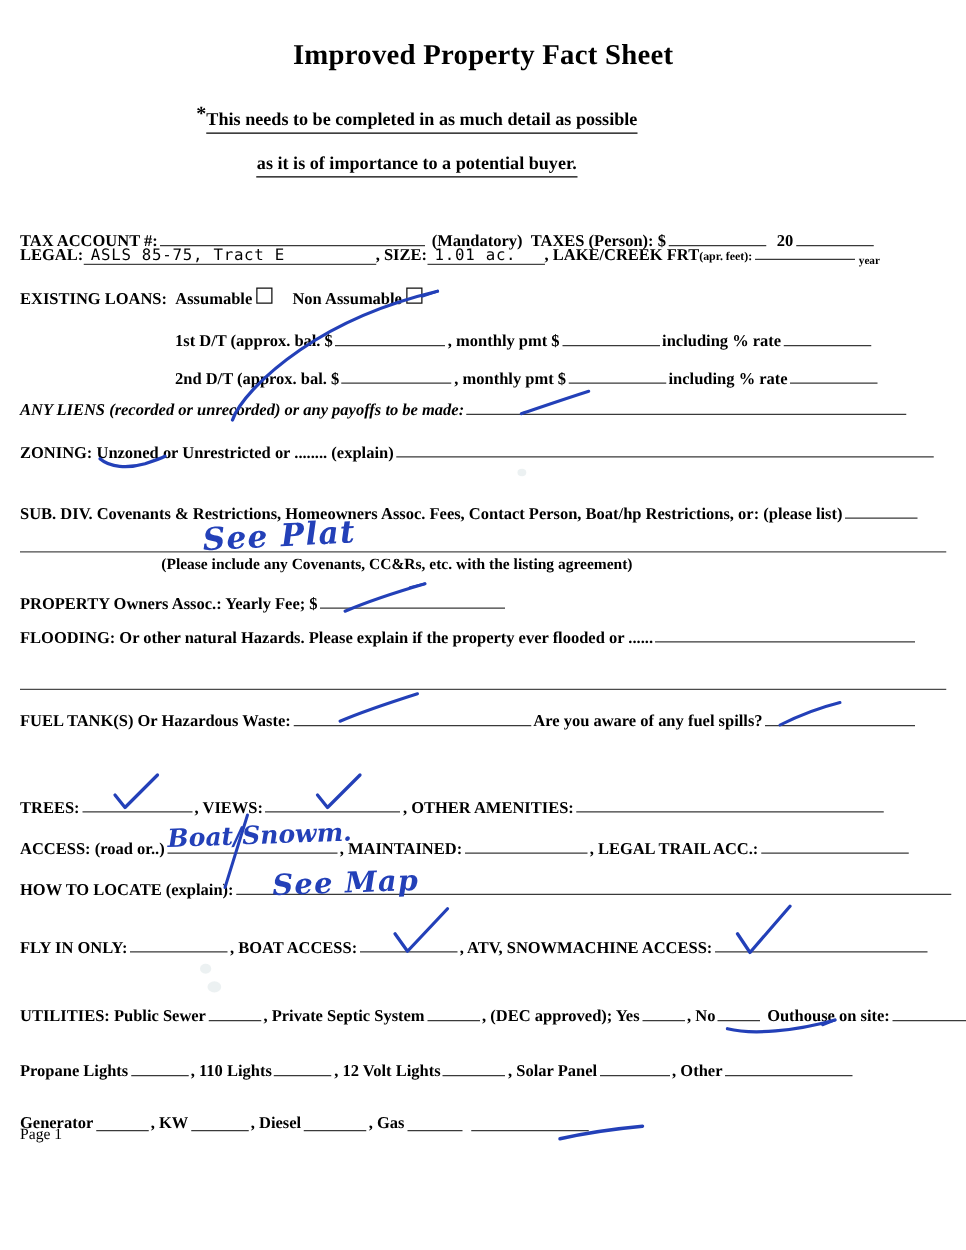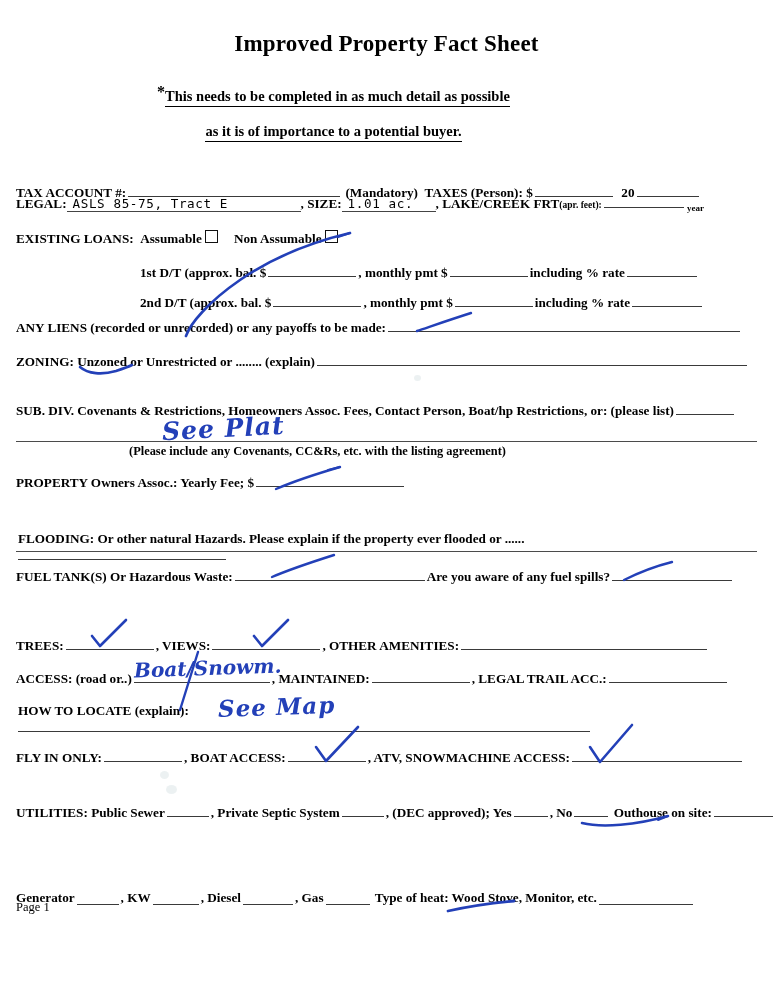--- a/index.html
+++ b/index.html
@@ -209,21 +209,21 @@
   <div class="row" style="left:140px;top:294px;">
     <span class="lbl">2nd D/T (approx. bal. $</span>
     <span class="line dark" style="width:88px;"></span>
     <span>,</span>&nbsp;
     <span class="lbl">monthly pmt $</span>
     <span class="line dark" style="width:78px;"></span>
     <span class="lbl">including % rate</span>
     <span class="line dark" style="width:70px;"></span>
   </div>
 
-  <div class="row" style="top:319px;">
+  <div class="row" style="top:319px;font-style:italic;">
     <span class="lbl">ANY LIENS (recorded or unrecorded) or any payoffs to be made:</span>
     <span class="line dark" style="width:352px;"></span>
   </div>
 
   <div class="row" style="top:353px;">
     <span class="lbl">ZONING:  Unzoned or Unrestricted or ........ (explain)</span>
     <span class="line dark" style="width:430px;"></span>
   </div>
 
   <div class="row" style="top:402px;">
@@ -232,21 +232,21 @@
   </div>
   <div class="fullrule" style="left:16px;top:441px;width:741px;"></div>
 
   <div style="position:absolute;left:0;top:444px;width:635px;text-align:center;font-size:12.4px;font-weight:bold;">(Please include any Covenants, CC&amp;Rs, etc. with the listing agreement)</div>
 
   <div class="row" style="top:474px;">
     <span class="lbl">PROPERTY Owners Assoc.:  Yearly Fee;  $</span>
     <span class="line dark" style="width:148px;"></span>
   </div>
 
-  <div class="row" style="top:531px;flex-direction:column;">
+  <div class="row" style="top:501px;">
     <span class="lbl">FLOODING: Or other natural Hazards.  Please explain if the property ever flooded or ......</span>
     <span class="line dark" style="width:208px;"></span>
   </div>
   <div class="fullrule" style="left:16px;top:551px;width:741px;"></div>
 
   <div class="row" style="top:568px;">
     <span class="lbl">FUEL TANK(S) Or Hazardous Waste:</span>
     <span class="line dark" style="width:190px;"></span>
     <span class="lbl">Are you aware of any fuel spills?</span>
     <span class="line dark" style="width:120px;"></span>
@@ -264,21 +264,21 @@
 
   <div class="row" style="top:670px;">
     <span class="lbl">ACCESS: (road or..)</span>
     <span class="line dark" style="width:136px;"></span>
     <span class="lbl">, MAINTAINED:</span>
     <span class="line dark" style="width:98px;"></span>
     <span class="lbl">, LEGAL TRAIL ACC.:</span>
     <span class="line dark" style="width:118px;"></span>
   </div>
 
-  <div class="row" style="top:703px;flex-direction:column;">
+  <div class="row" style="top:703px;">
     <span class="lbl">HOW TO LOCATE (explain):</span>
     <span class="line dark" style="width:572px;"></span>
   </div>
 
   <div class="row" style="top:749px;">
     <span class="lbl">FLY IN ONLY:</span>
     <span class="line dark" style="width:78px;"></span>
     <span class="lbl">, BOAT ACCESS:</span>
     <span class="line dark" style="width:78px;"></span>
     <span class="lbl">, ATV, SNOWMACHINE ACCESS:</span>
@@ -291,31 +291,42 @@
     <span class="lbl">, Private Septic System</span>
     <span class="line dark" style="width:42px;"></span>
     <span class="lbl">, (DEC approved); Yes</span>
     <span class="line dark" style="width:34px;"></span>
     <span class="lbl">, No</span>
     <span class="line dark" style="width:34px;"></span>&nbsp;
     <span class="lbl">Outhouse on site:</span>
     <span class="line dark" style="width:68px;"></span>
   </div>
 
+  <div class="row" style="top:848px;">
+    <span class="lbl">Propane Lights</span>
+    <span class="line dark" style="width:46px;"></span>
+    <span class="lbl">, 110 Lights</span>
+    <span class="line dark" style="width:46px;"></span>
+    <span class="lbl">, 12 Volt Lights</span>
+    <span class="line dark" style="width:50px;"></span>
+    <span class="lbl">, Solar Panel</span>
+    <span class="line dark" style="width:56px;"></span>
+    <span class="lbl">, Other</span>
+    <span class="line dark" style="width:102px;"></span>
+  </div>
 
   <div class="row" style="top:890px;align-items:center;">
     <span class="lbl">Generator</span>
     <span class="line dark" style="width:42px;"></span>
     <span class="lbl">, KW</span>
     <span class="line dark" style="width:46px;"></span>
     <span class="lbl">, Diesel</span>
     <span class="line dark" style="width:50px;"></span>
     <span class="lbl">, Gas</span>
     <span class="line dark" style="width:44px;"></span>&nbsp;
-    <span class="lbl">Type of heat: Wood Stove, Monitor, etc.</span>
     <span class="line dark" style="width:94px;"></span>
   </div>
 
   <div class="page-num">Page 1</div>
 
   <svg class="ink-svg" style="left:180px;top:228px;" width="190" height="110" viewBox="0 0 190 110">
     <path d="M6,108 C10,96 28,74 60,52 C92,30 132,14 170,5" stroke-width="2.6"></path>
     <path d="M170,5 L158,9" stroke-width="2.2"></path>
   </svg>
 

